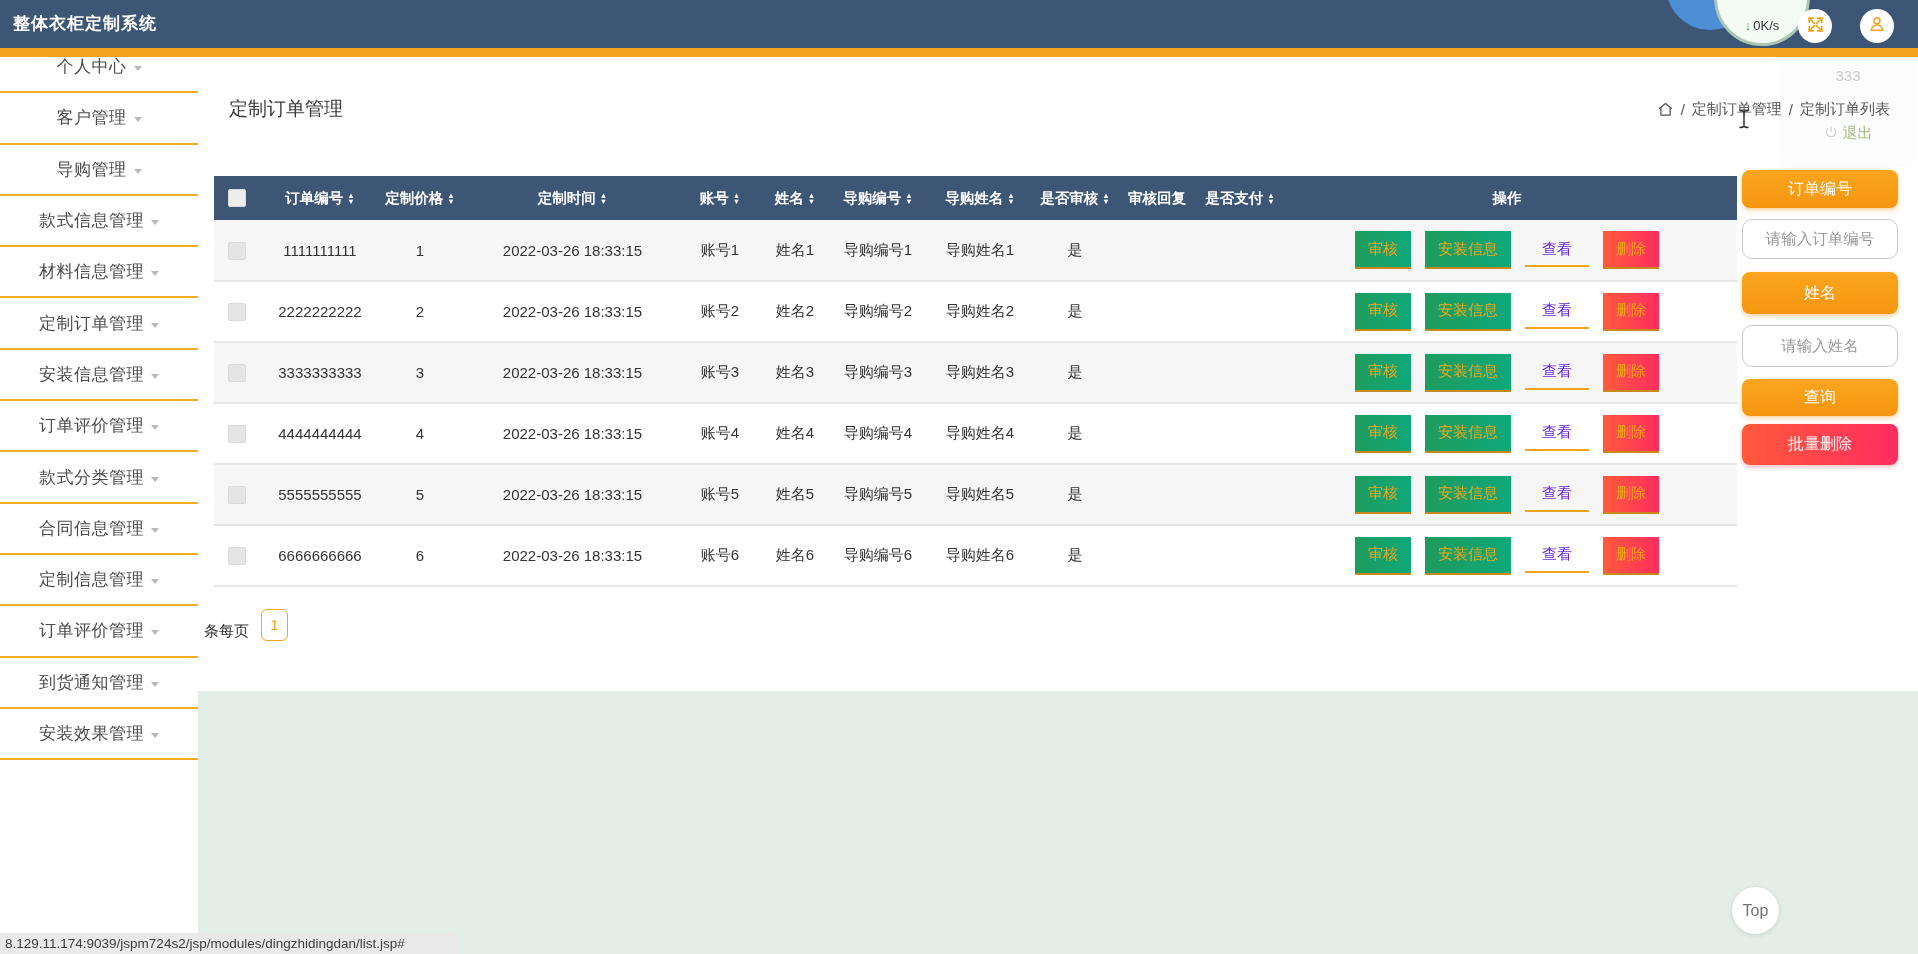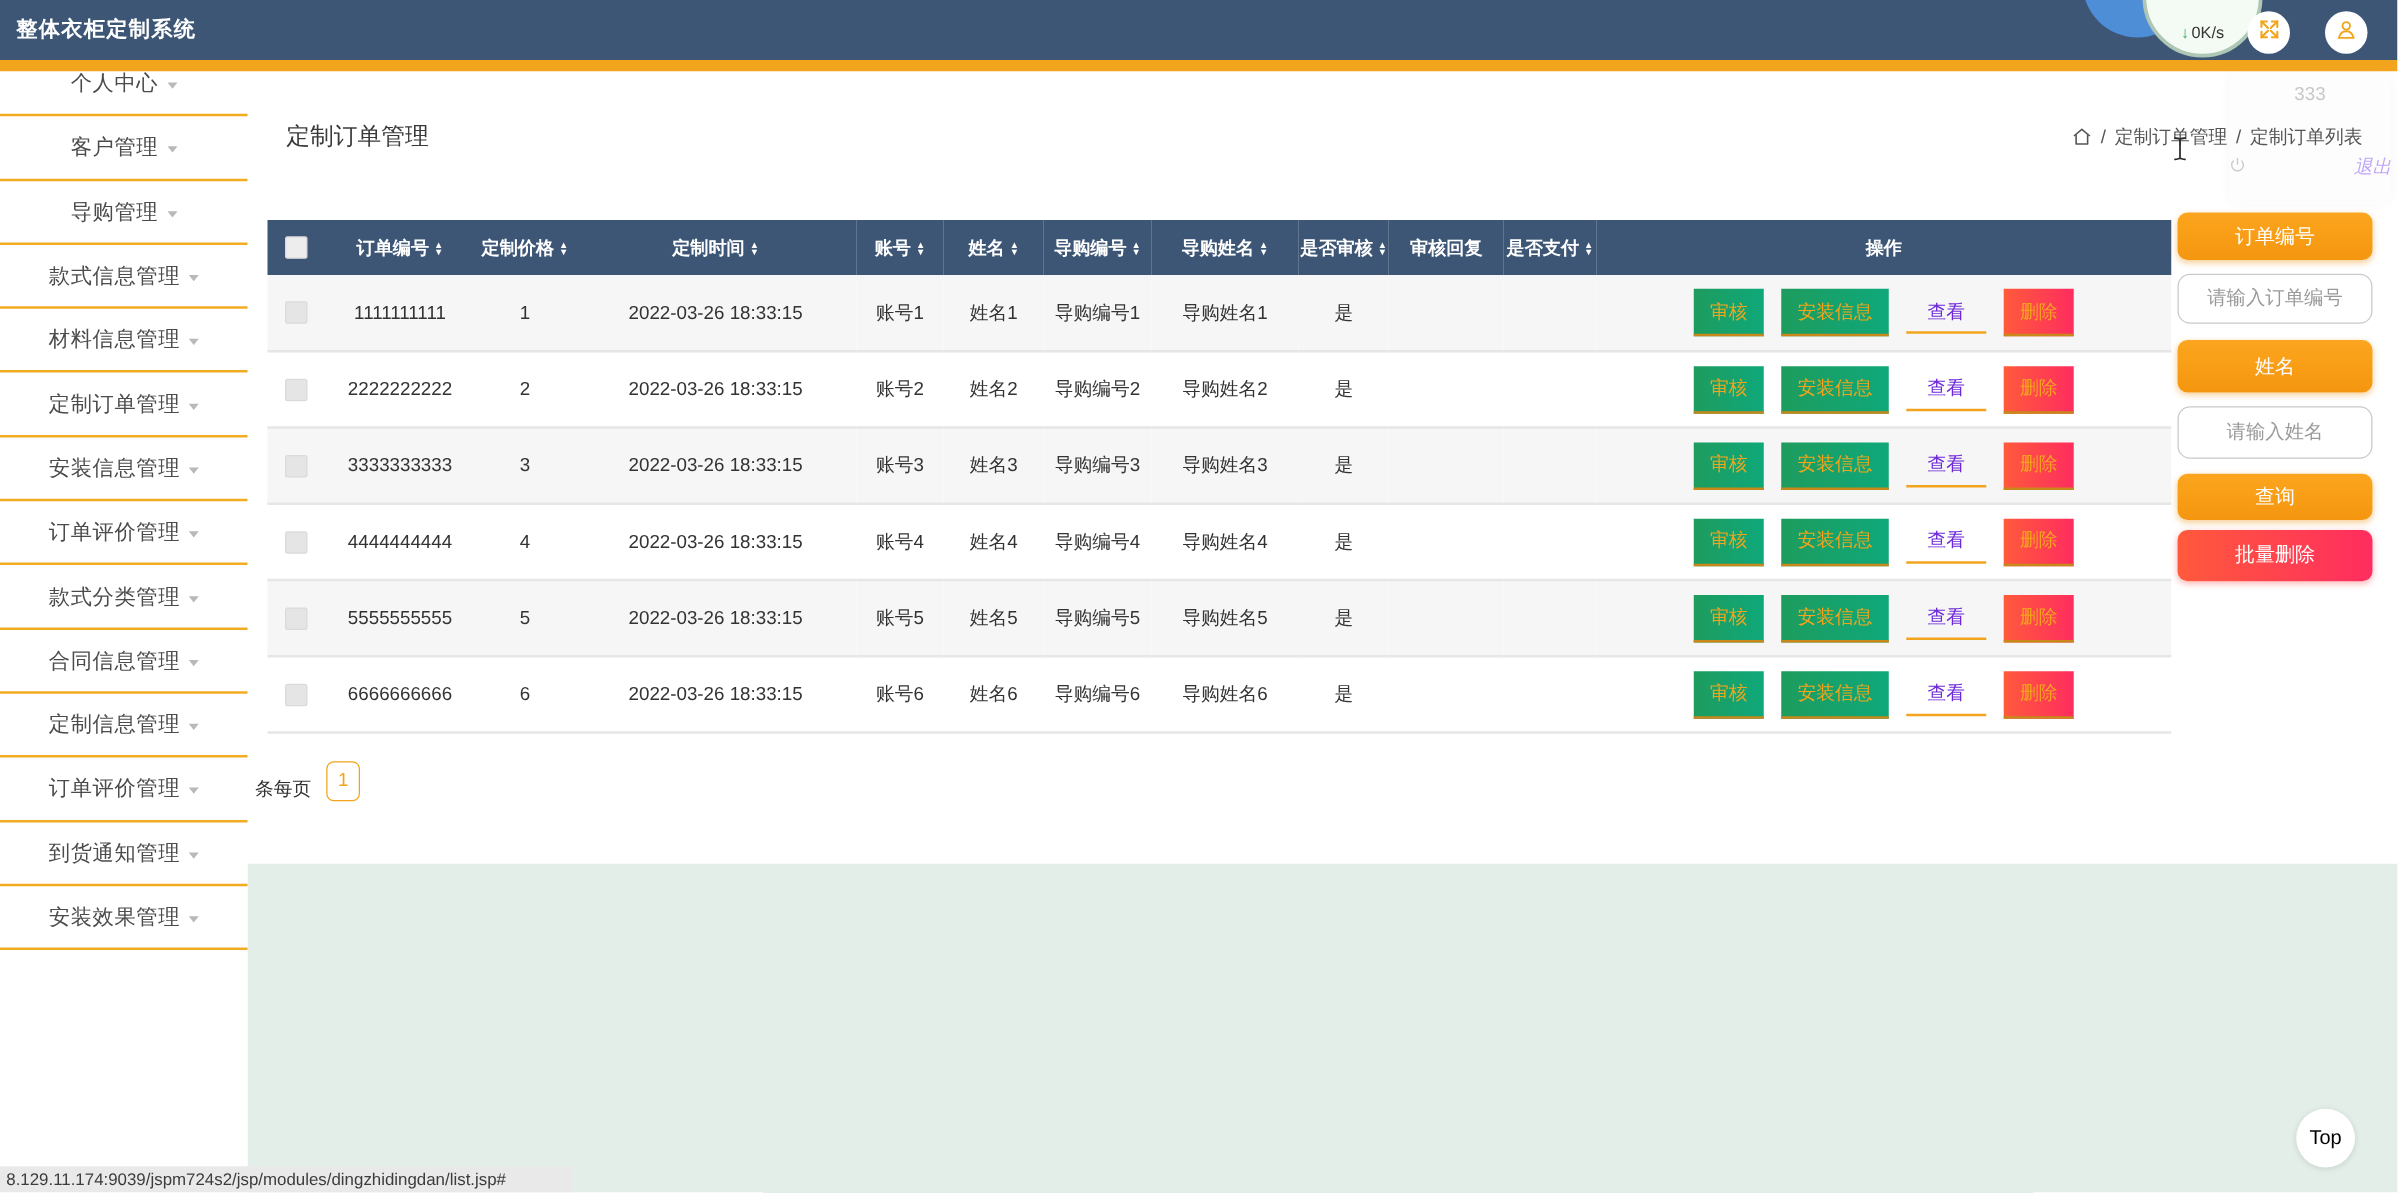--- a/index.html
+++ b/index.html
@@ -33,21 +33,21 @@
   .green-area { position:absolute; left:198px; top:691px; width:1720px; height:263px; background:#E2EEE7; z-index:1; }
 
   .page-title { position:absolute; left:229px; top:96px; font-size:19px; color:#3A3A3A; z-index:2; }
 
   .breadcrumb { position:absolute; top:100px; right:28px; display:flex; align-items:center; gap:7px; font-size:15px; color:#555; z-index:3; }
   .breadcrumb .crumb { cursor:pointer; }
 
   .ghost-menu { position:absolute; left:1783px; top:58px; width:130px; height:106px; background:rgba(250,250,250,0.55);
     border-radius:8px; box-shadow:0 0 8px rgba(0,0,0,0.07); z-index:2; opacity:0.55; text-align:center; }
   .ghost-menu .ghost-user { margin-top:9px; color:#9A9A9A; font-size:15px; }
-  .ghost-menu .ghost-logout { margin-top:40px; color:#8b5cf6; font-size:15px; display:flex; align-items:center; justify-content:space-between; gap:5px;font-style:italic; }
+  .ghost-menu .ghost-logout { margin-top:40px; color:#4d7c0f; font-size:15px; display:flex; align-items:center; justify-content:center; gap:5px; }
 
   .ibeam { position:absolute; left:1738px; top:109px; z-index:9; }
 
   
   .table-wrap { position:absolute; left:214px; top:176px; width:1523px; z-index:2; }
   table { border-collapse:collapse; table-layout:fixed; width:1523px; }
   thead th { background:#3D5676; color:#fff; font-size:14.5px; font-weight:bold; height:44px; text-align:center; }
   tbody td { height:61px; text-align:center; font-size:15px; color:#333; border-bottom:2px solid #E6E6E6; }
   tbody tr:nth-child(odd) { background:#F6F6F6; }
   tbody tr:nth-child(even) { background:#FFFFFF; }
@@ -75,21 +75,21 @@
   .rp-btn { border:none; cursor:pointer; color:#fff; font-size:16px; font-family:inherit; border-radius:8px; }
   .rp-orange { background:linear-gradient(180deg,#FCA51E,#F5960F); box-shadow:0 2px 5px rgba(235,150,25,0.45); }
   .rp-red { background:linear-gradient(90deg,#FF5A3C,#FF2D5F); box-shadow:0 2px 5px rgba(250,80,80,0.4); }
   .rp-input { height:40px; border:1px solid #C9C9C9; border-radius:10px; text-align:center; font-size:15.5px; color:#333; outline:none; font-family:inherit; }
   .rp-input::placeholder { color:#9A9A9A; }
   .h38{height:38px;} .h42{height:42px;} .h37{height:37px;} .h41{height:41px;}
   .mt11{margin-top:11px;} .mt13{margin-top:13px;} .mt12{margin-top:12px;} .mt8{margin-top:8px;}
 
   
   .status-bar { position:absolute; left:0; bottom:0; height:21px; width:458px; background:#E9E9E9; color:#3C3C3C; font-size:13.5px; line-height:21px; padding-left:5px; border-top-right-radius:4px; z-index:10; white-space:nowrap; overflow:hidden; }
-  .top-btn { position:absolute; left:1837px; top:887px; width:47px; height:47px; border-radius:50%; background:#fff; box-shadow:0 1px 5px rgba(0,0,0,0.12); color:#000000; font-size:16px; display:flex; align-items:center; justify-content:center; cursor:pointer; z-index:5; }
+  .top-btn { position:absolute; left:1732px; top:887px; width:47px; height:47px; border-radius:50%; background:#fff; box-shadow:0 1px 5px rgba(0,0,0,0.12); color:#737373; font-size:16px; display:flex; align-items:center; justify-content:center; cursor:pointer; z-index:5; }
 </style>
 </head>
 <body>
 
 <div class="topbar">
   <div class="app-title">整体衣柜定制系统</div>
 </div>
 <div class="accent-stripe"></div>
 
 <div class="net-blue"></div>

